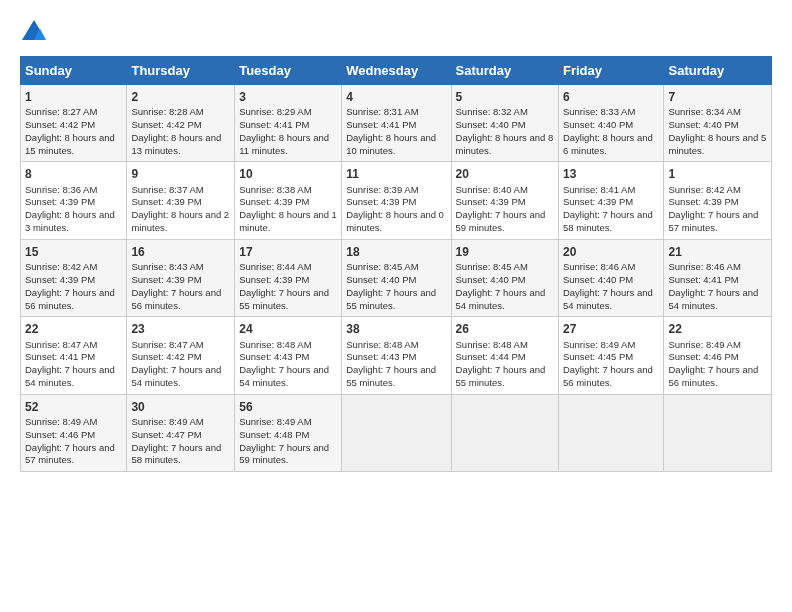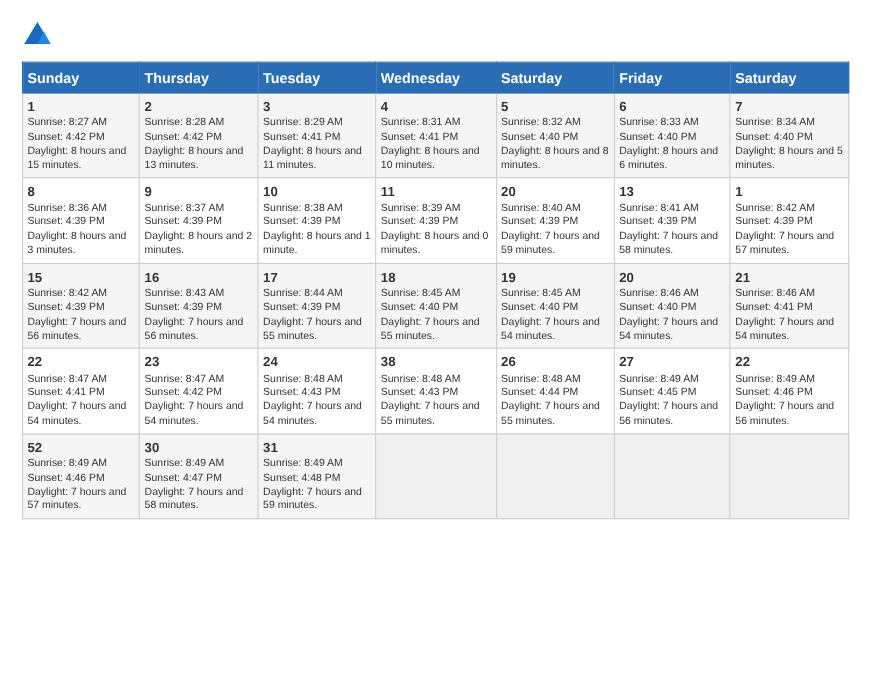--- a/index.html
+++ b/index.html
@@ -155,21 +155,21 @@
           <td><span class="day-num">23</span>Sunrise: 8:47 AM<br>Sunset: 4:42 PM<br>Daylight: 7 hours and 54 minutes.</td>
           <td><span class="day-num">24</span>Sunrise: 8:48 AM<br>Sunset: 4:43 PM<br>Daylight: 7 hours and 54 minutes.</td>
           <td><span class="day-num">38</span>Sunrise: 8:48 AM<br>Sunset: 4:43 PM<br>Daylight: 7 hours and 55 minutes.</td>
           <td><span class="day-num">26</span>Sunrise: 8:48 AM<br>Sunset: 4:44 PM<br>Daylight: 7 hours and 55 minutes.</td>
           <td><span class="day-num">27</span>Sunrise: 8:49 AM<br>Sunset: 4:45 PM<br>Daylight: 7 hours and 56 minutes.</td>
           <td><span class="day-num">22</span>Sunrise: 8:49 AM<br>Sunset: 4:46 PM<br>Daylight: 7 hours and 56 minutes.</td>
         </tr>
         <tr>
           <td><span class="day-num">52</span>Sunrise: 8:49 AM<br>Sunset: 4:46 PM<br>Daylight: 7 hours and 57 minutes.</td>
           <td><span class="day-num">30</span>Sunrise: 8:49 AM<br>Sunset: 4:47 PM<br>Daylight: 7 hours and 58 minutes.</td>
-          <td><span class="day-num">31</span>Sunrise: 8:49 AM<br>Sunset: 4:48 PM<br>Daylight: 7 hours and 59 minutes.</td>
+          <td><span class="day-num">56</span>Sunrise: 8:49 AM<br>Sunset: 4:48 PM<br>Daylight: 7 hours and 59 minutes.</td>
           <td class="empty-cell"></td>
           <td class="empty-cell"></td>
           <td class="empty-cell"></td>
           <td class="empty-cell"></td>
         </tr>
       </tbody>
   </table>
 </div>
 
 </body></html>

